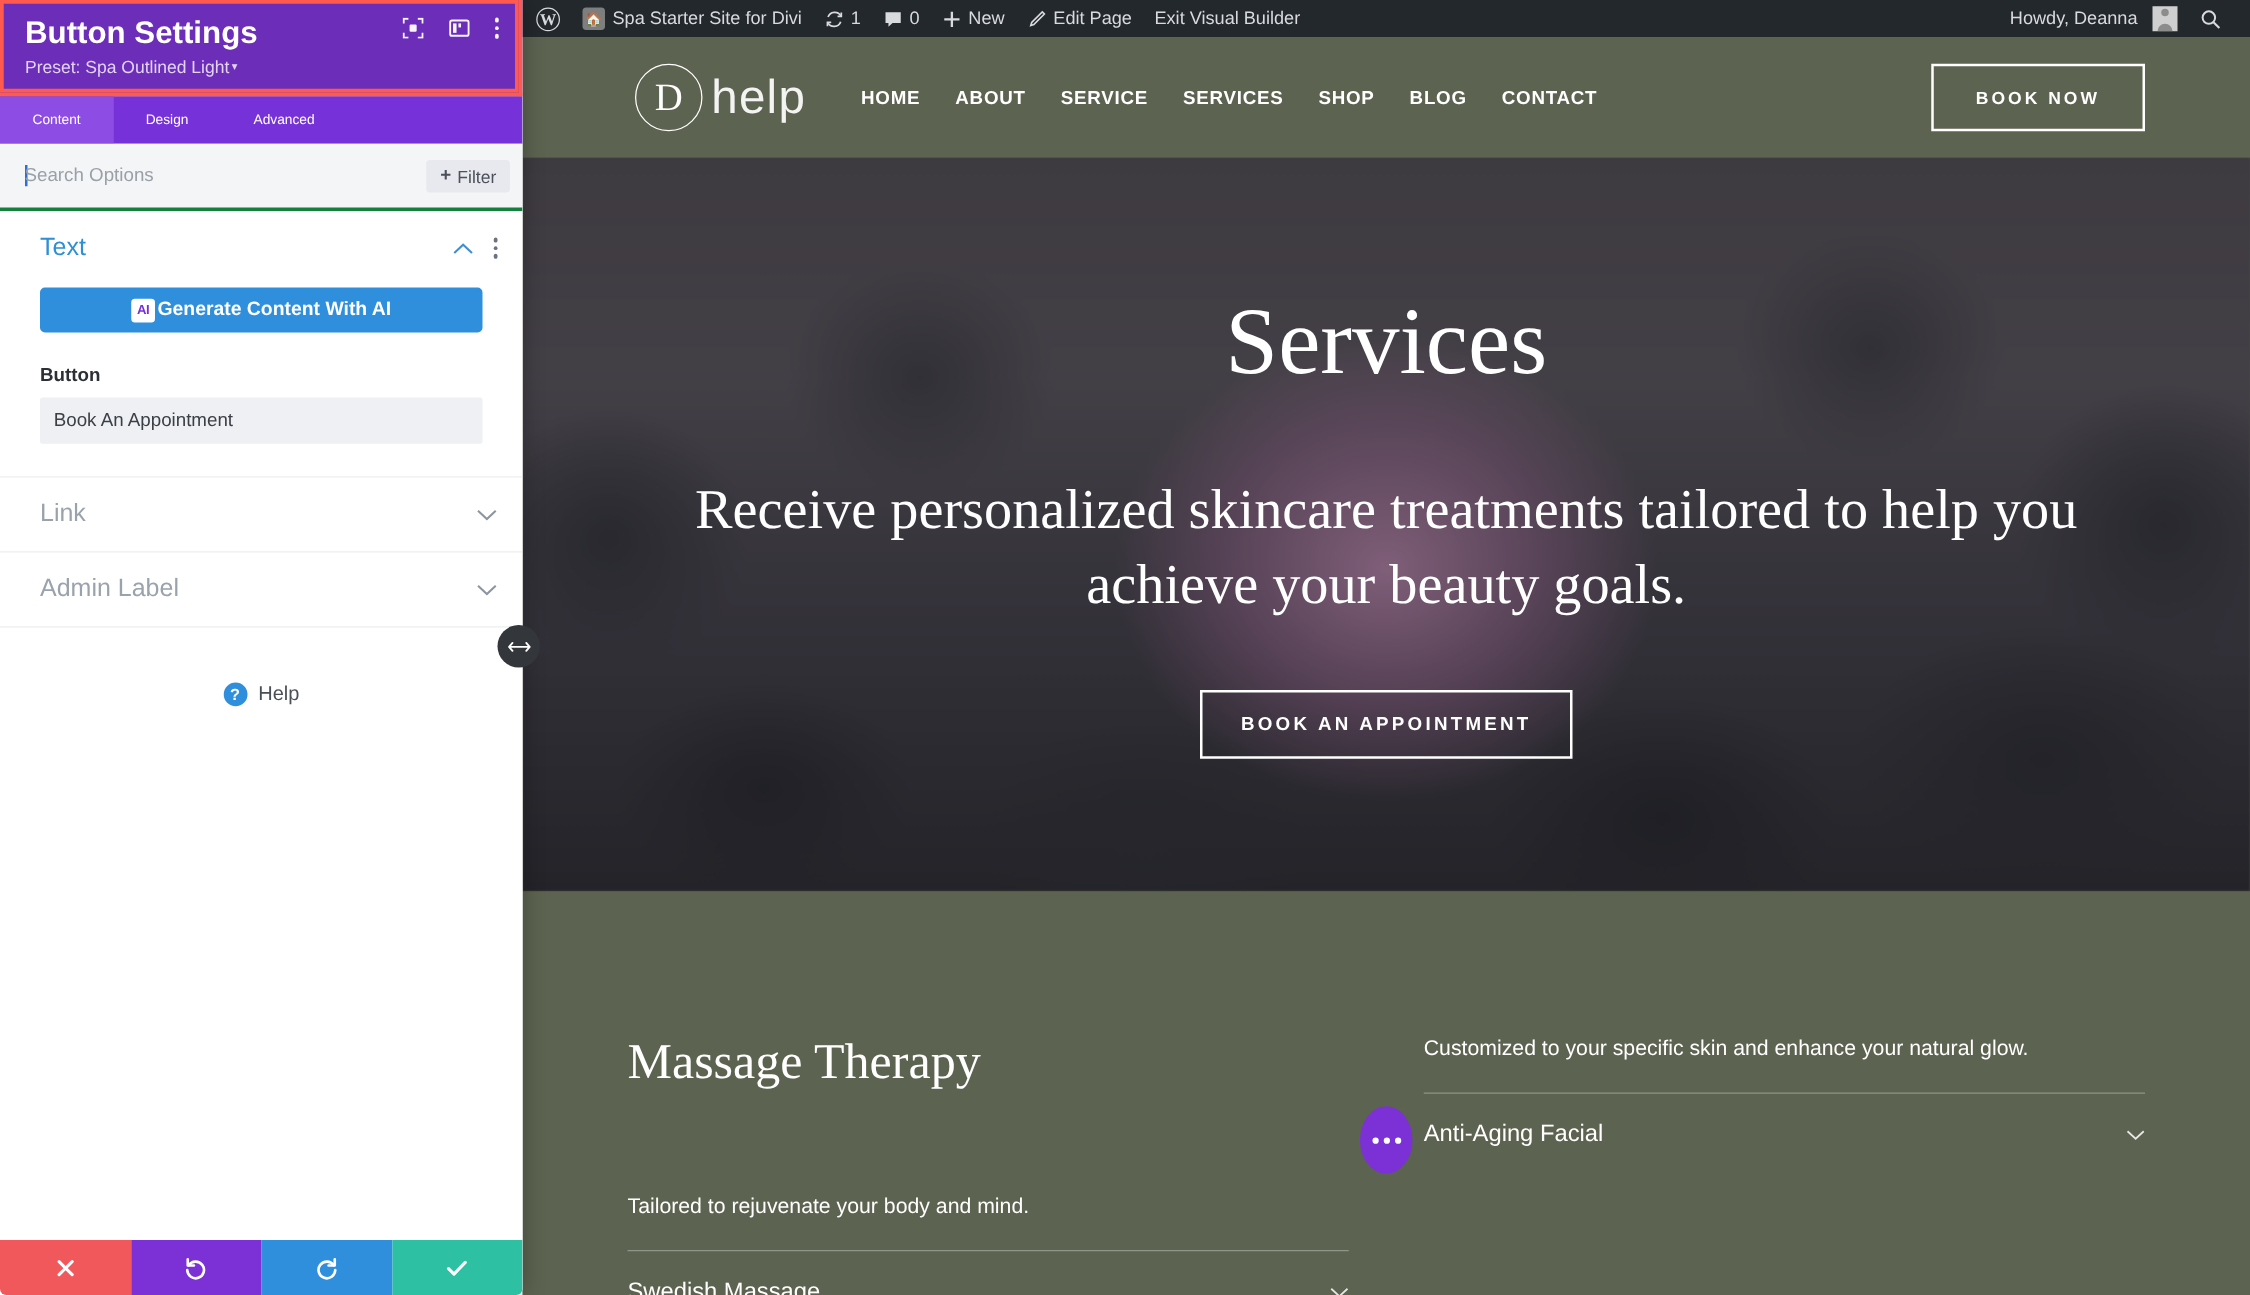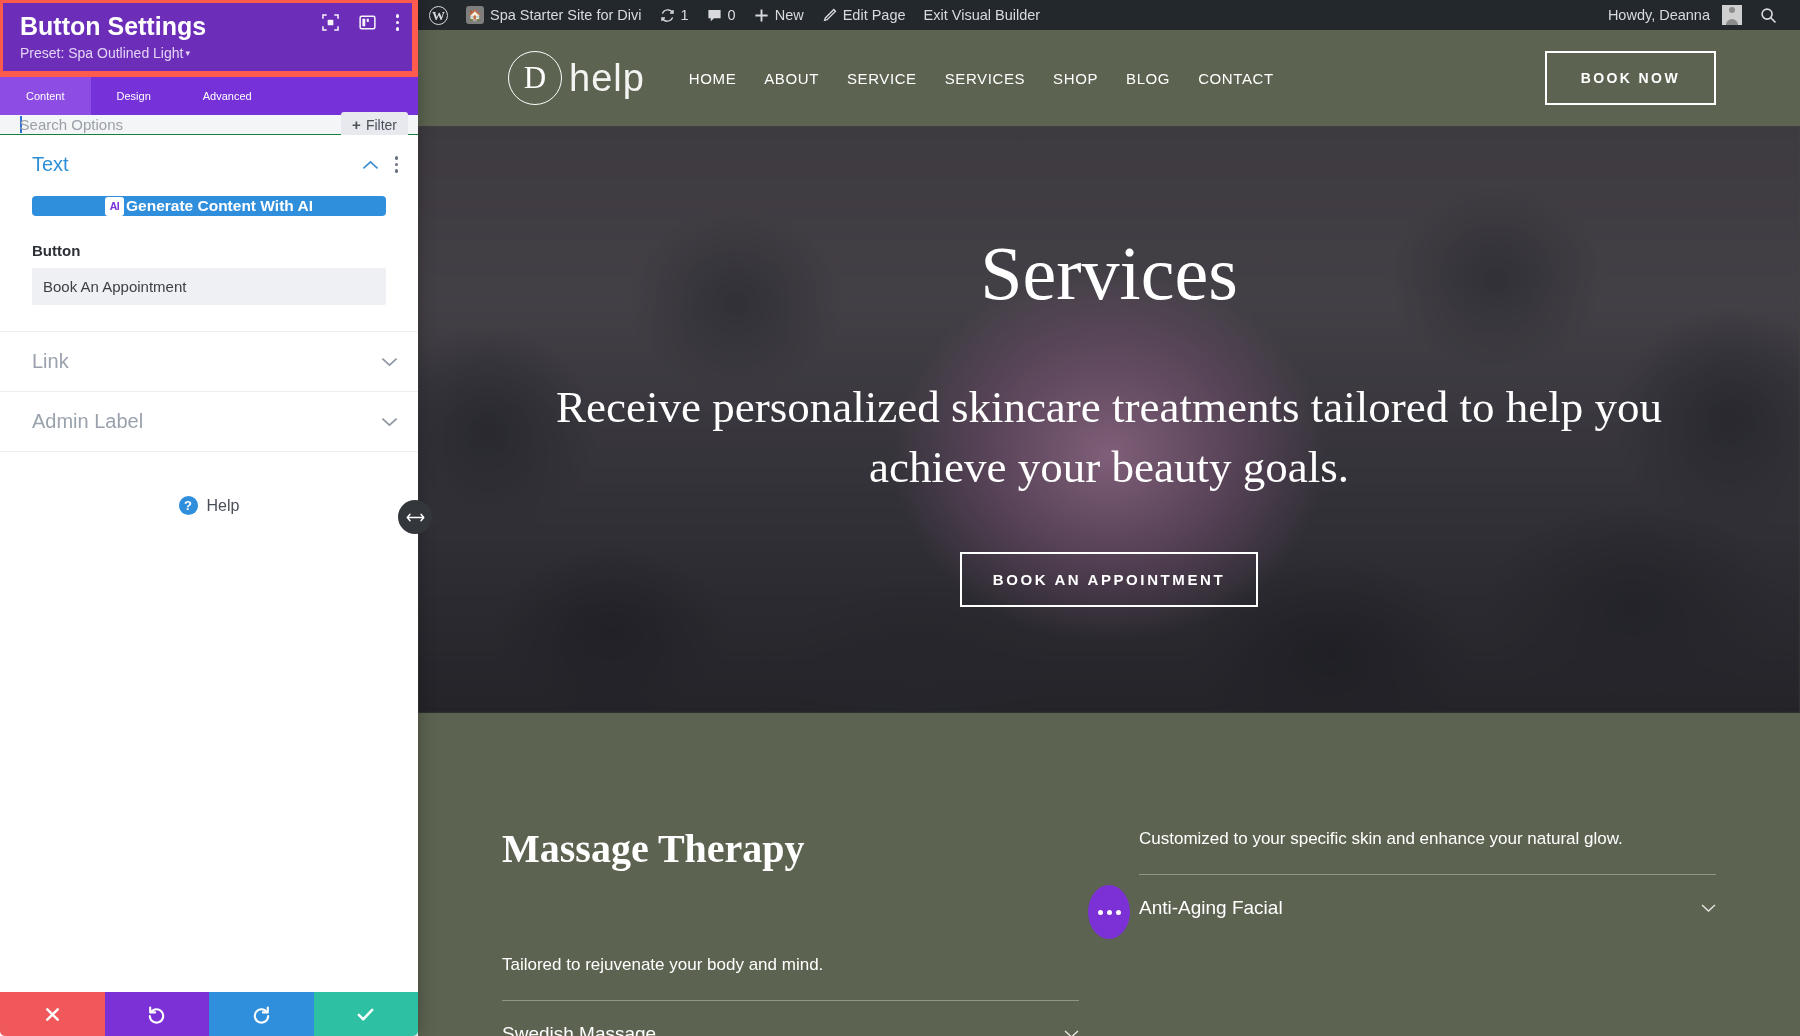--- a/index.html
+++ b/index.html
@@ -96,22 +96,22 @@
   }
   .panel-tab {
     display: flex; align-items: center; justify-content: center;
     color: #ffffff; height: 38px; padding: 0 26px;
     white-space: nowrap;
   }
   .panel-tab.active { background: #8d4ce3; }
 
   .panel-search-row {
     display: flex; align-items: center;
-    height: 20px; background: #f4f5f7;
-    border-bottom: 1px solid #15803d;
+    height: 54px; background: #f4f5f7;
+    border-bottom: 3px solid #15803d;
     padding: 0 10px 0 20px;
   }
   .search-input {
     flex: 1; border: none; background: transparent; outline: none;
     font-size: 15px; color: #3b3f46;
     font-family: "Liberation Sans", sans-serif;
     padding: 0;
   }
   .search-input::placeholder { color: #9aa0a8; }
   .search-caret {
@@ -137,21 +137,21 @@
   .toggle-actions { margin-left: auto; display: flex; align-items: center; gap: 16px; }
   .chev { color: #3f8fd0; display: flex; }
   .chev-grey { color: #8d95a1; display: flex; }
   .kebab-grey { display: flex; flex-direction: column; gap: 3px; align-items: center; }
   .kebab-grey i { width: 3.5px; height: 3.5px; background: #6a7280; border-radius: 50%; display: block; }
 
   .toggle-content { padding: 2px 32px 26px 32px; }
   .ai-btn {
     display: flex; align-items: center; justify-content: center; gap: 2px;
     background: #2f8fdd; color: #fff; border-radius: 4px;
-    height: 20px; font-size: 15.5px; font-weight: 700;
+    height: 36px; font-size: 15.5px; font-weight: 700;
     width: 100%;
   }
   .ai-badge {
     width: 19px; height: 19px; background: #fff; border-radius: 3px;
     display: flex; align-items: center; justify-content: center;
     font-size: 10.5px; font-weight: 700; color: #7731d8;
     letter-spacing: -0.4px;
   }
   .field-label {
     font-size: 15px; font-weight: 700; color: #2b2f36;
@@ -215,21 +215,21 @@
     color: #ffffff; font-family: "Liberation Serif", serif;
     font-size: 31px; line-height: 1; padding-bottom: 2px;
   }
   .logo-word {
     color: #ffffff; font-size: 38px; letter-spacing: 1px;
     font-family: "Liberation Sans", sans-serif; font-weight: 300;
     opacity: .93;
   }
   .site-nav { display: flex; align-items: center; gap: 28px; margin-left: 44px; }
   .nav-link {
-    color: #ffffff; font-size: 15px; font-weight: 400;
+    color: #ffffff; font-size: 15px; font-weight: 700;
     letter-spacing: 0.6px; white-space: nowrap;
   }
   .book-now-btn {
     position: absolute; right: 84px; top: 50%; transform: translateY(-50%);
     border: 2px solid #ffffff; color: #ffffff;
     padding: 17px 34px; font-size: 14px; font-weight: 700; letter-spacing: 2.4px;
     white-space: nowrap;
   }
 
   
@@ -270,21 +270,21 @@
   }
 
   
   .services {
     padding: 112px 84px 0 84px;
     display: flex; gap: 60px; position: relative;
   }
   .svc-col { flex: 1; min-width: 0; }
   .svc-title {
     font-family: "Liberation Serif", serif;
-    color: #ffffff; font-size: 40px; font-weight: 700; line-height: 1.2;
+    color: #ffffff; font-size: 40px; font-weight: 400; line-height: 1.2;
     margin-bottom: 78px;
   }
   .svc-desc {
     color: #ffffff; font-size: 17px; line-height: 1.6;
     padding-bottom: 22px; border-bottom: 1px solid rgba(255,255,255,0.32);
   }
   .svc-item {
     display: flex; align-items: center;
     color: #ffffff; font-size: 19px;
     padding: 22px 0 20px 0;

